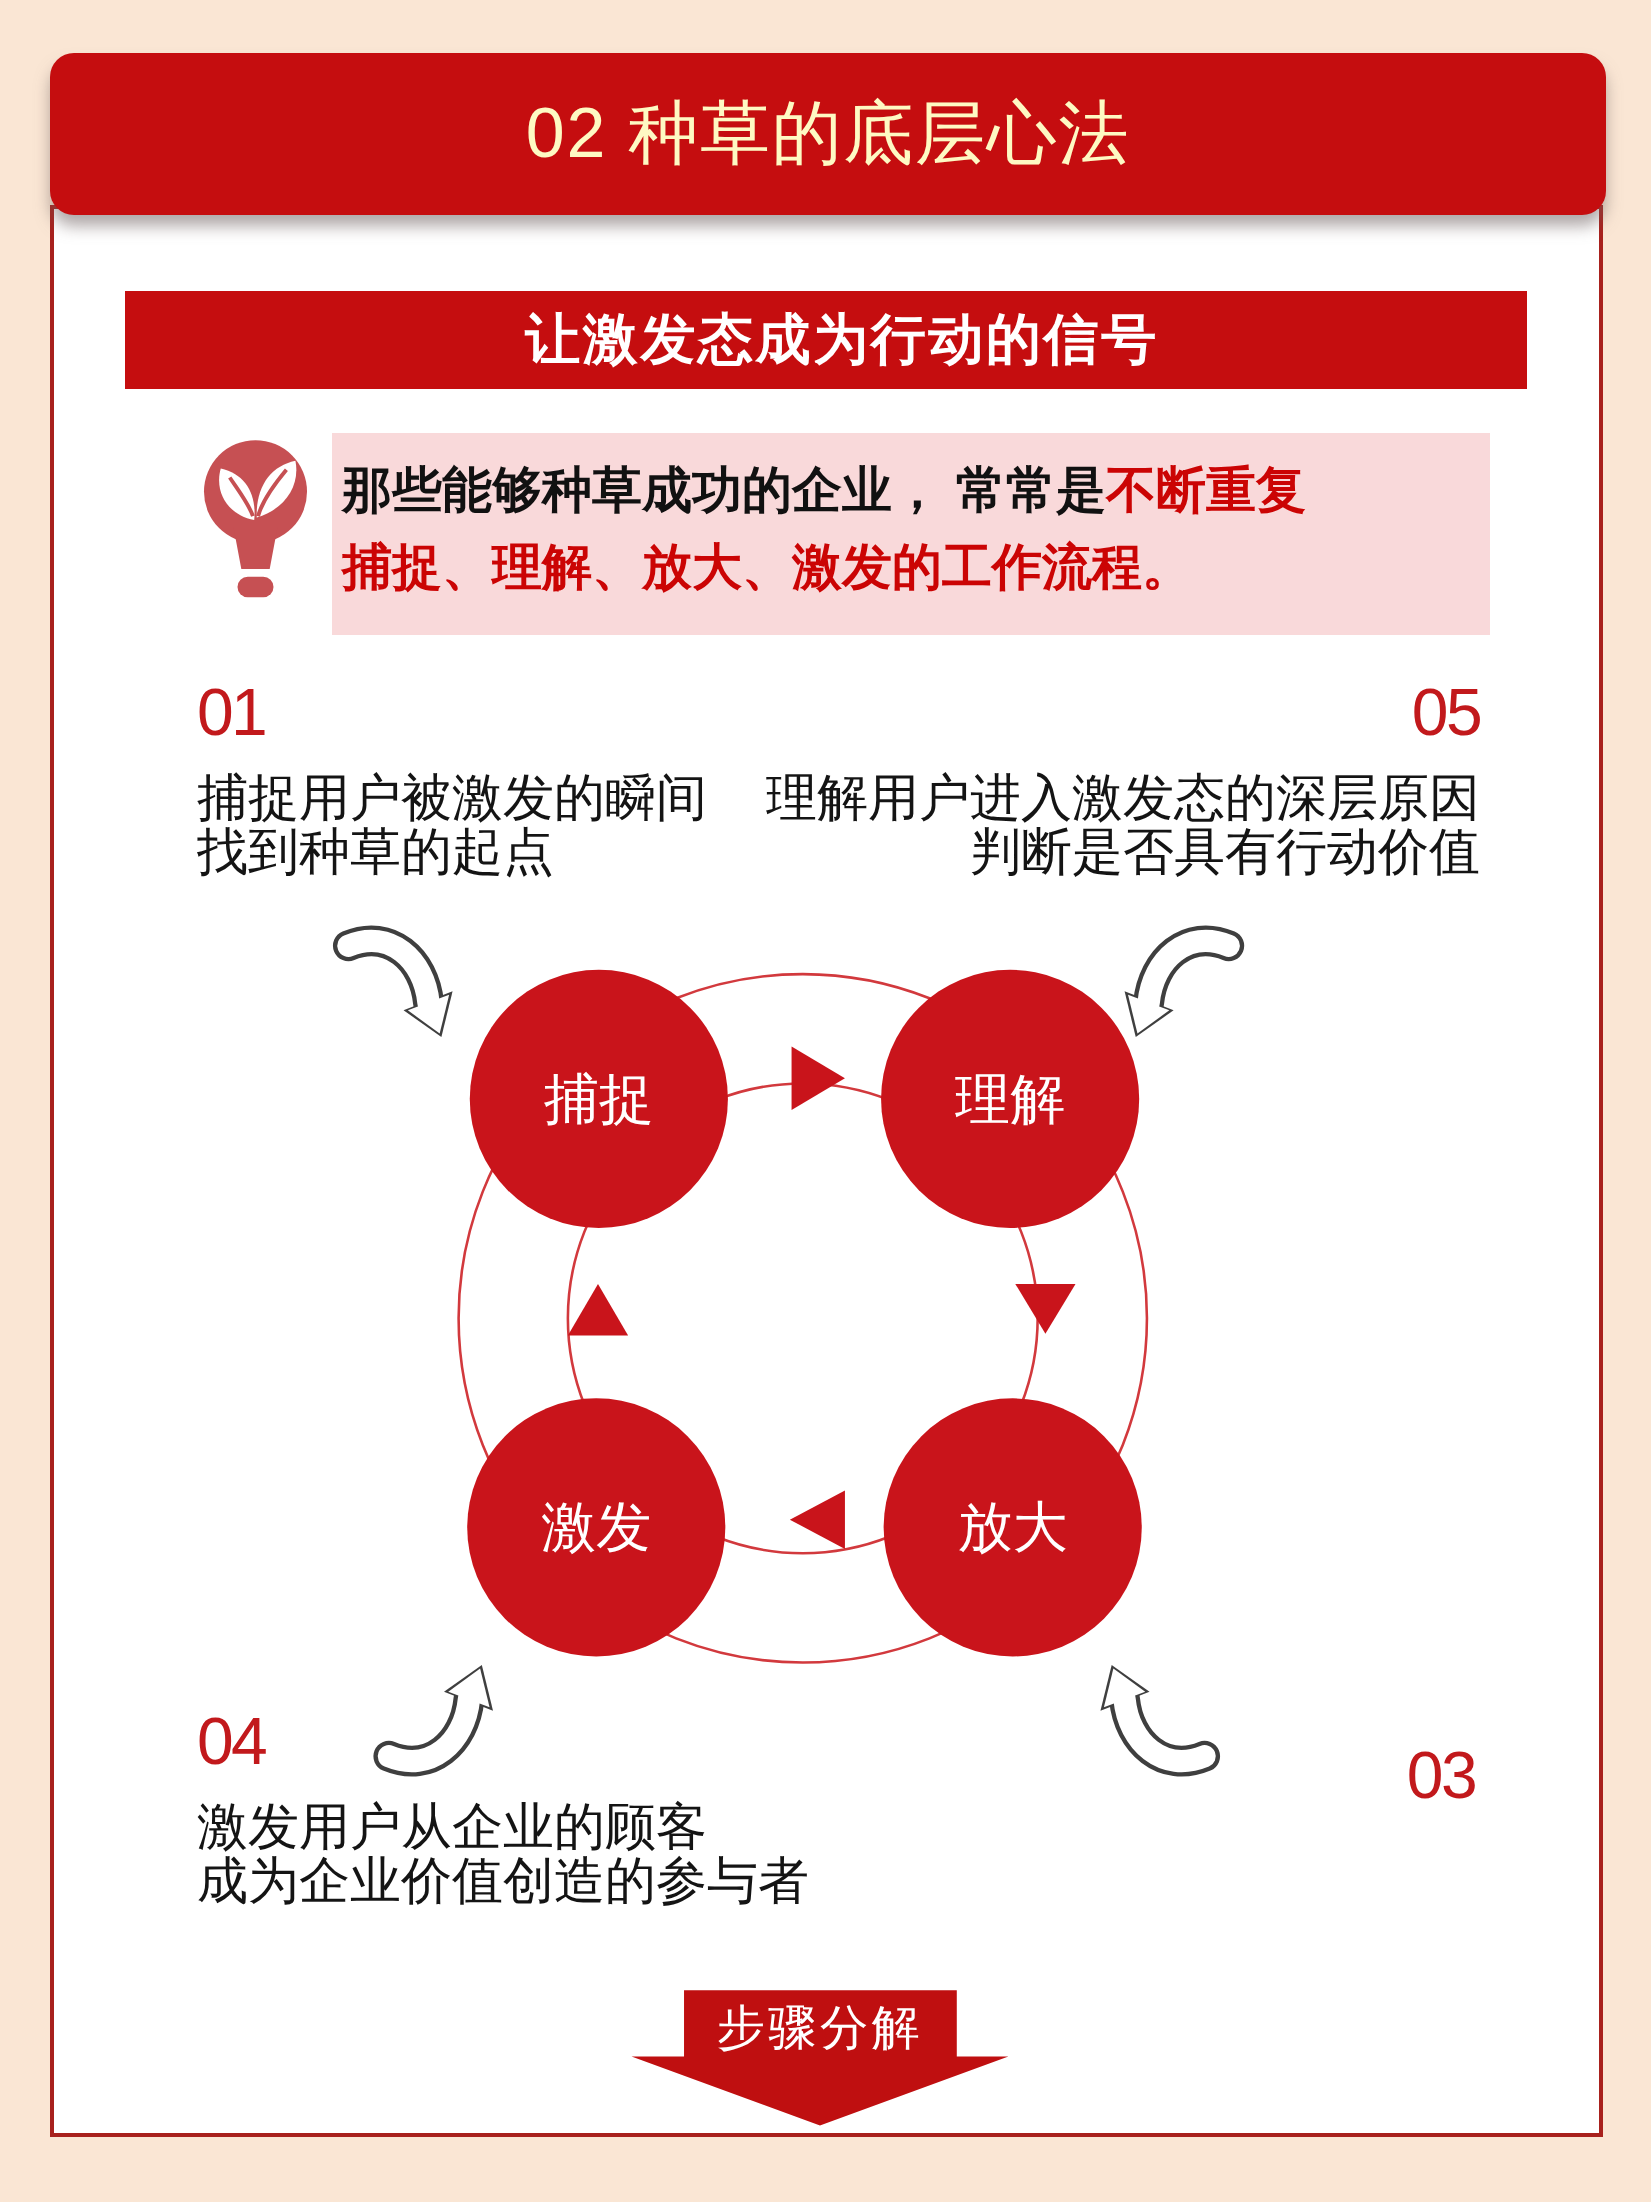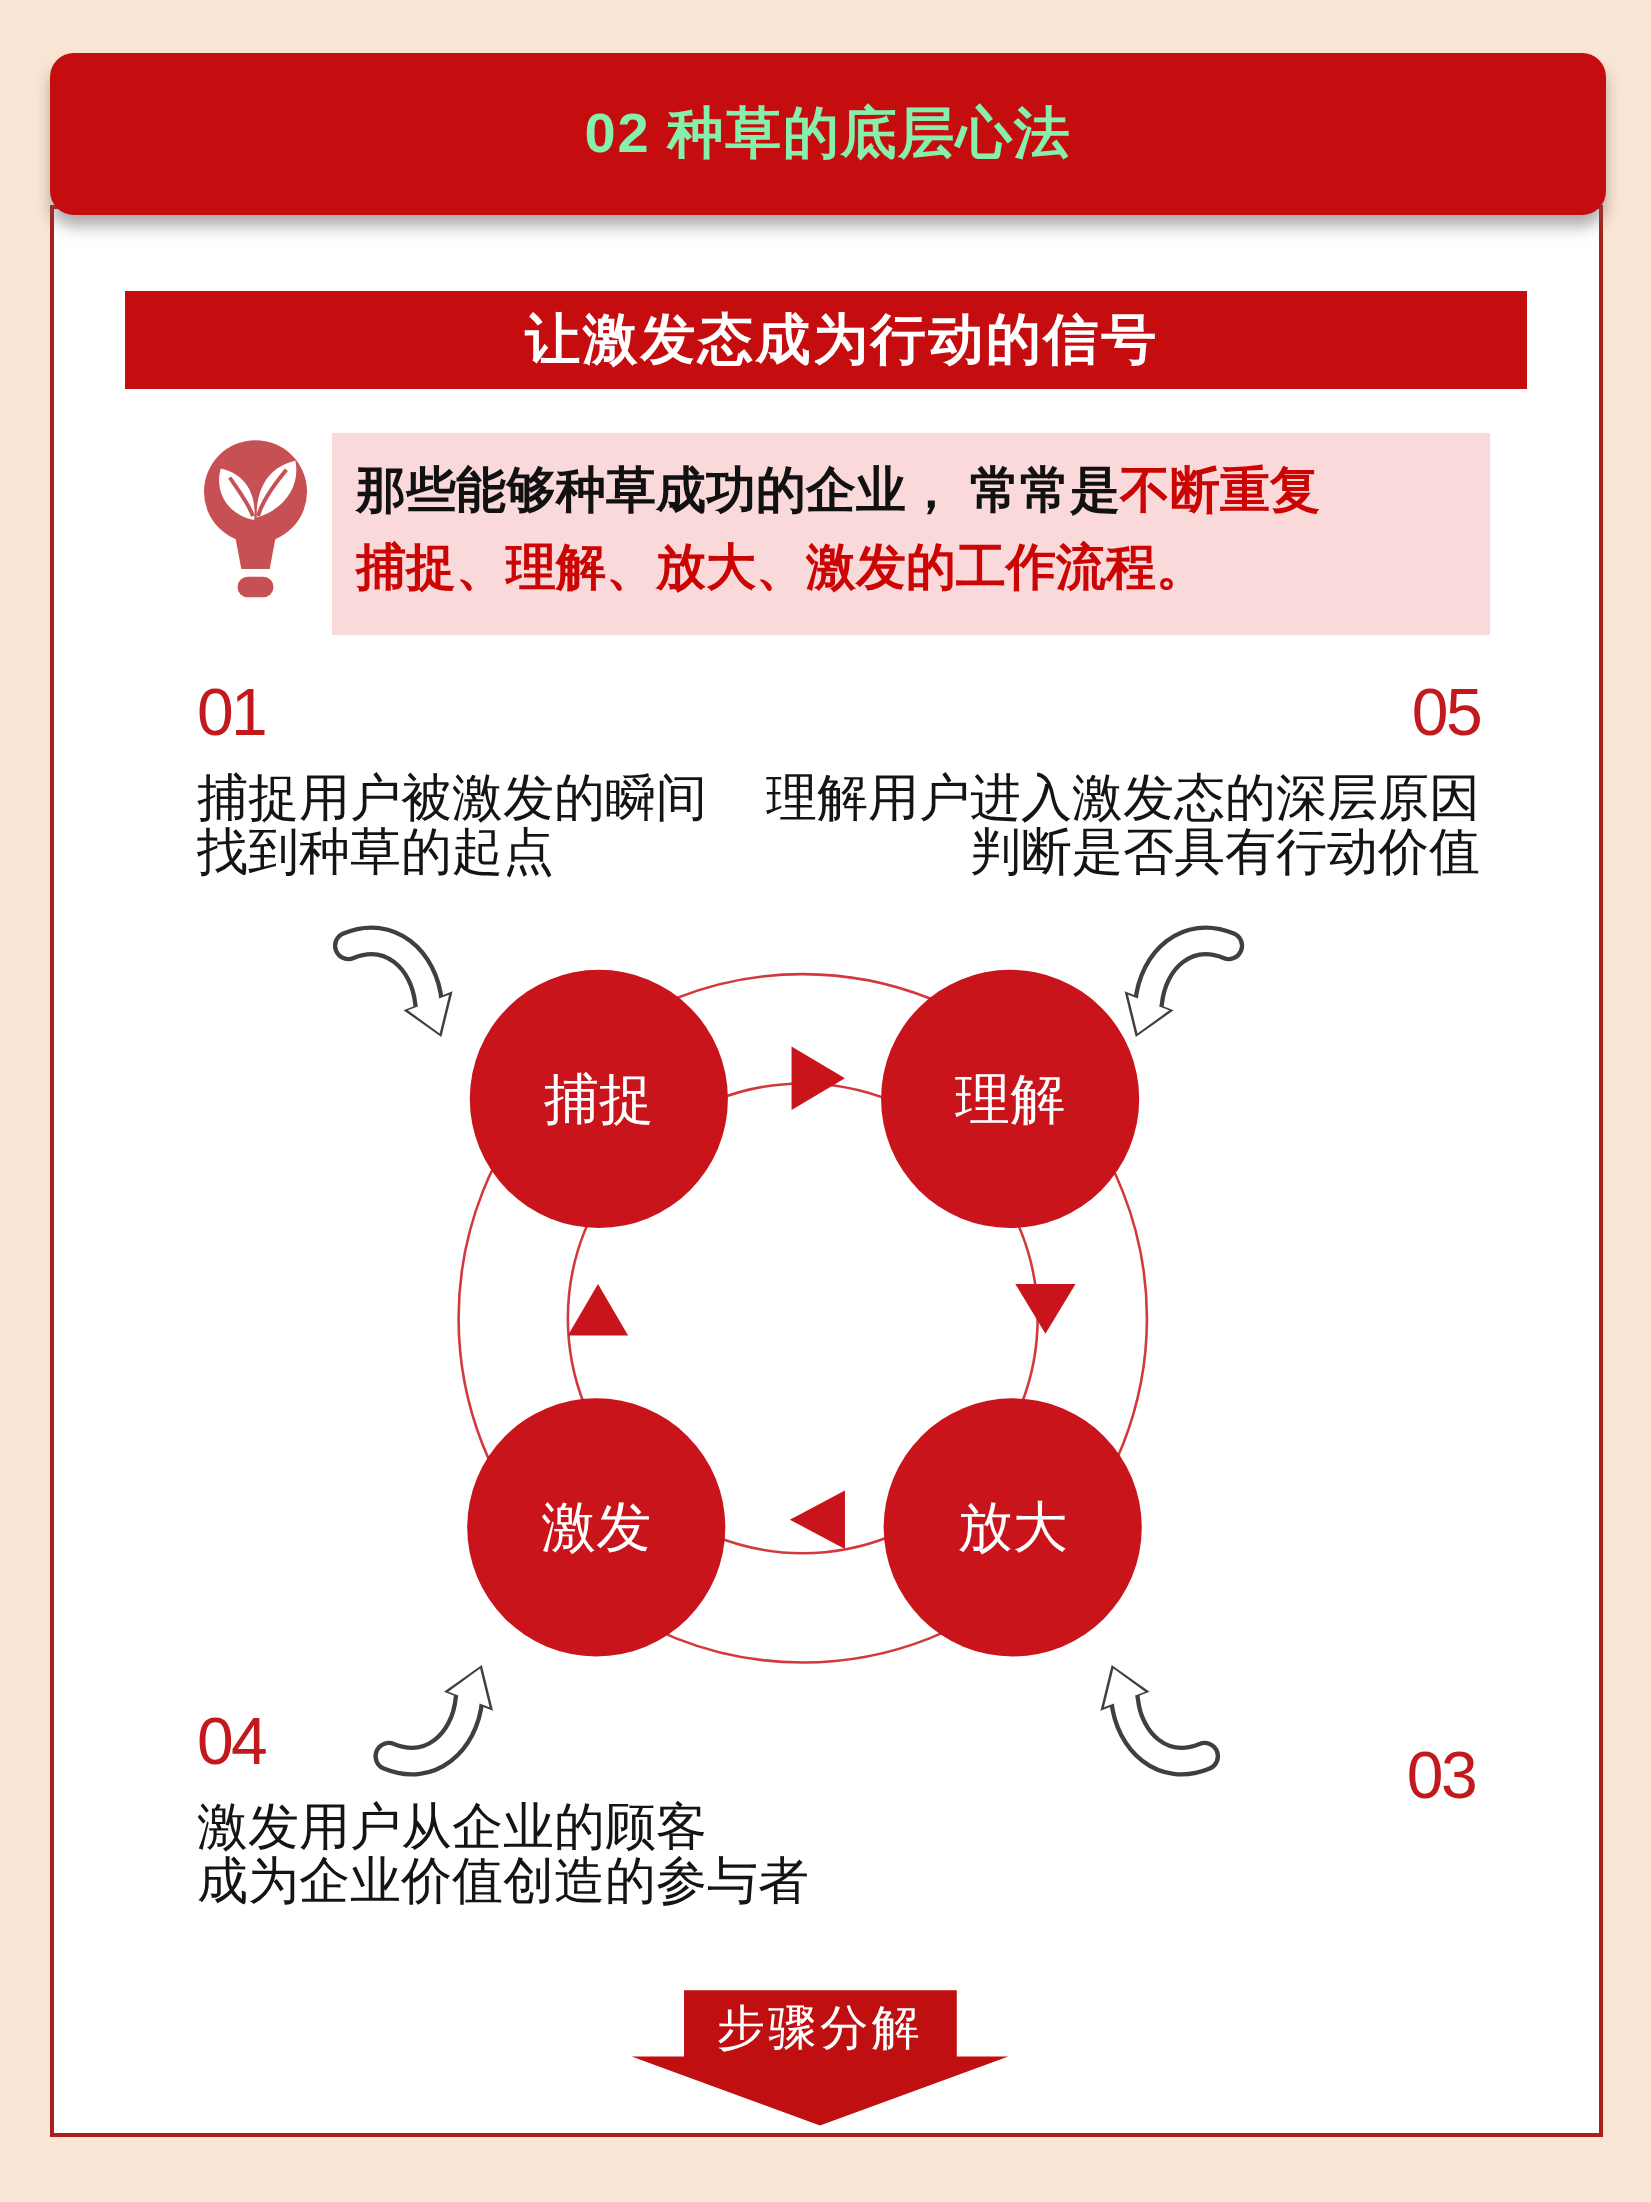--- a/index.html
+++ b/index.html
@@ -12,30 +12,30 @@
     position:absolute;left:50px;top:205px;width:1545px;height:1924px;
     background:#ffffff;border:4.3px solid #a8211d;
   }
   .header-banner{
     position:absolute;left:50px;top:53px;width:1556px;height:162px;
     background:#c50d0f;border-radius:24px;
     box-shadow:0 12px 15.5px -1.7px rgba(110,95,95,.55);
     display:flex;align-items:center;justify-content:center;
   }
   .header-title{
-    color:#86efac;font-size:56px;font-weight:bold;letter-spacing:1.7px;
+    color:#fef9c3;font-size:70px;font-weight:normal;letter-spacing:1.7px;
   }
   .sub-banner{
     position:absolute;left:125px;top:291px;width:1402px;height:98px;
     background:#c50d0f;display:flex;align-items:center;justify-content:center;
   }
   .sub-title{color:#ffffff;font-size:55px;font-weight:bold;letter-spacing:2.6px;margin-left:32px;}
   .tip-box{
     position:absolute;left:332px;top:433px;width:1158px;height:202px;
-    background:#f9d9da;box-sizing:border-box;padding:19px 0 0 24px;
+    background:#f9d9da;box-sizing:border-box;padding:19px 0 0 10px;
   }
   .tip-line{font-size:50px;font-weight:bold;line-height:77px;color:#111111;white-space:nowrap;}
   .tip-red{color:#cb0404;}
   .bulb{position:absolute;left:191px;top:435px;width:129px;height:170px;}
   .step{position:absolute;}
   .step .num{
     font-size:66px;color:#c2191c;line-height:79px;letter-spacing:-2.6px;font-weight:400;
   }
   .step .lines{margin-top:19px;font-size:51px;line-height:54px;color:#141414;}
   .step.right{text-align:right;}

